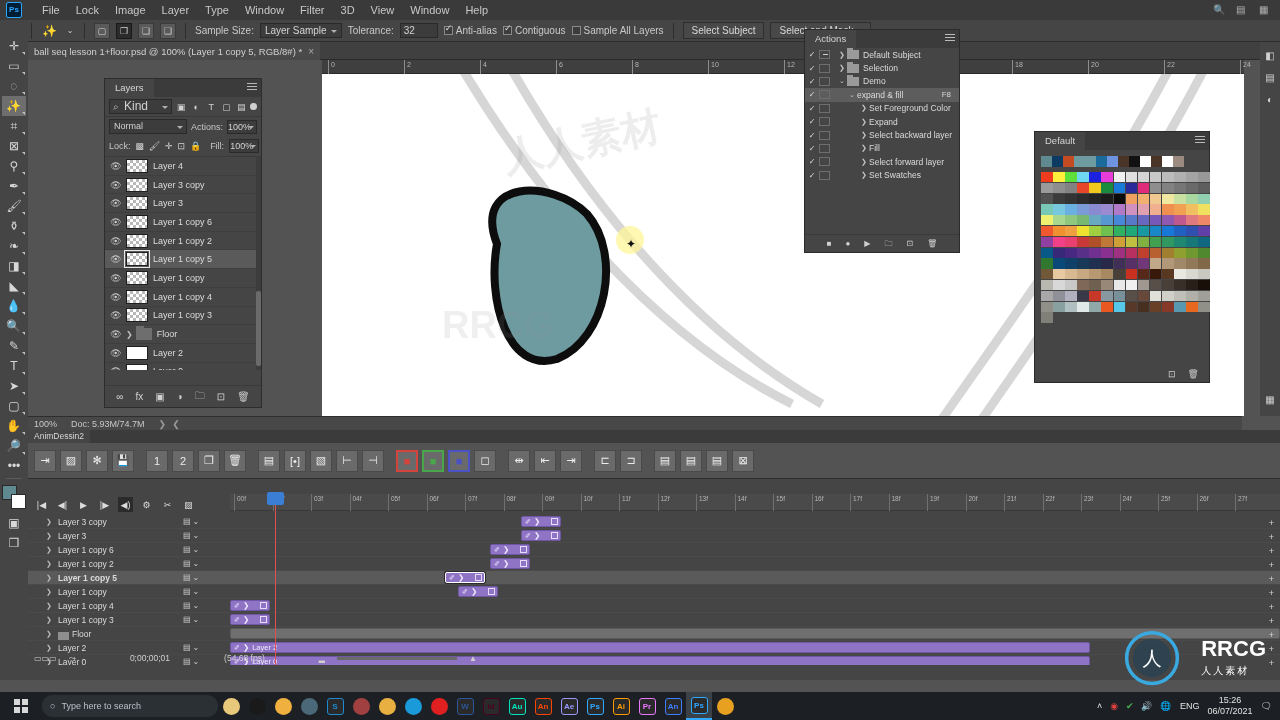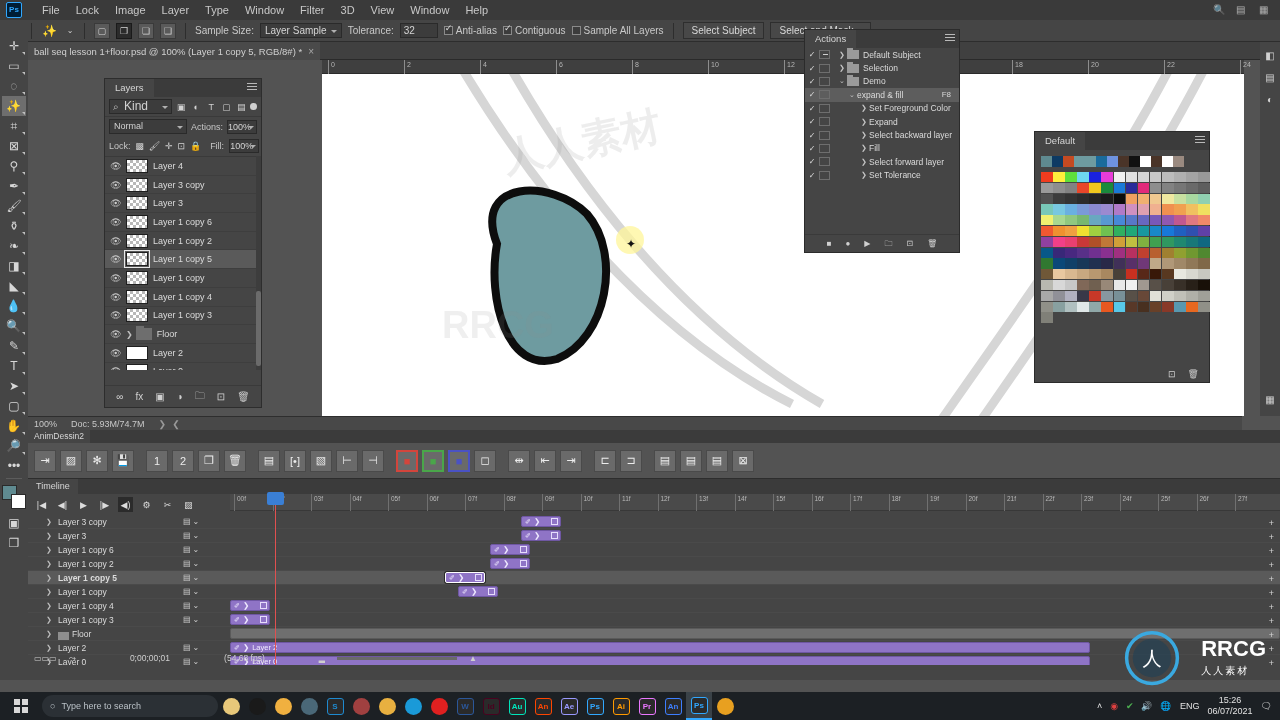--- a/index.html
+++ b/index.html
@@ -471,23 +471,20 @@
     <div class="ad">⇥</div>
     <div class="ad gap">⊏</div>
     <div class="ad">⊐</div>
     <div class="ad gap">▤</div>
     <div class="ad">▤</div>
     <div class="ad">▤</div>
     <div class="ad">⊠</div>
   </div>
 
 <div id="tl">
-  <div id="tl-tabbar">
-    <div id="tl-tab">Timeline</div>
-  </div>
   <div id="tl-ctrl">
       <div class="tc">|◀</div>
       <div class="tc">◀|</div>
       <div class="tc">▶</div>
       <div class="tc">|▶</div>
       <div class="tc on">◀)</div>
       <div class="tc">⚙</div>
       <div class="tc">✂</div>
       <div class="tc">▨</div>
     </div>
@@ -768,21 +765,21 @@
         <div class="abox"></div>
         <div style="width: 26px;"></div>
         <div class="atri">❯</div>
         <div>Select forward layer</div>
       </div>
       <div class="arow">
         <div class="ack">✓</div>
         <div class="abox"></div>
         <div style="width: 26px;"></div>
         <div class="atri">❯</div>
-        <div>Set Tolerance</div>
+        <div>Set Swatches</div>
       </div>
     </div>
   <div id="act-foot">
     <span>■</span>
     <span>●</span>
     <span>▶</span>
     <span>🗀</span>
     <span>⊡</span>
     <span>🗑</span>
   </div>

